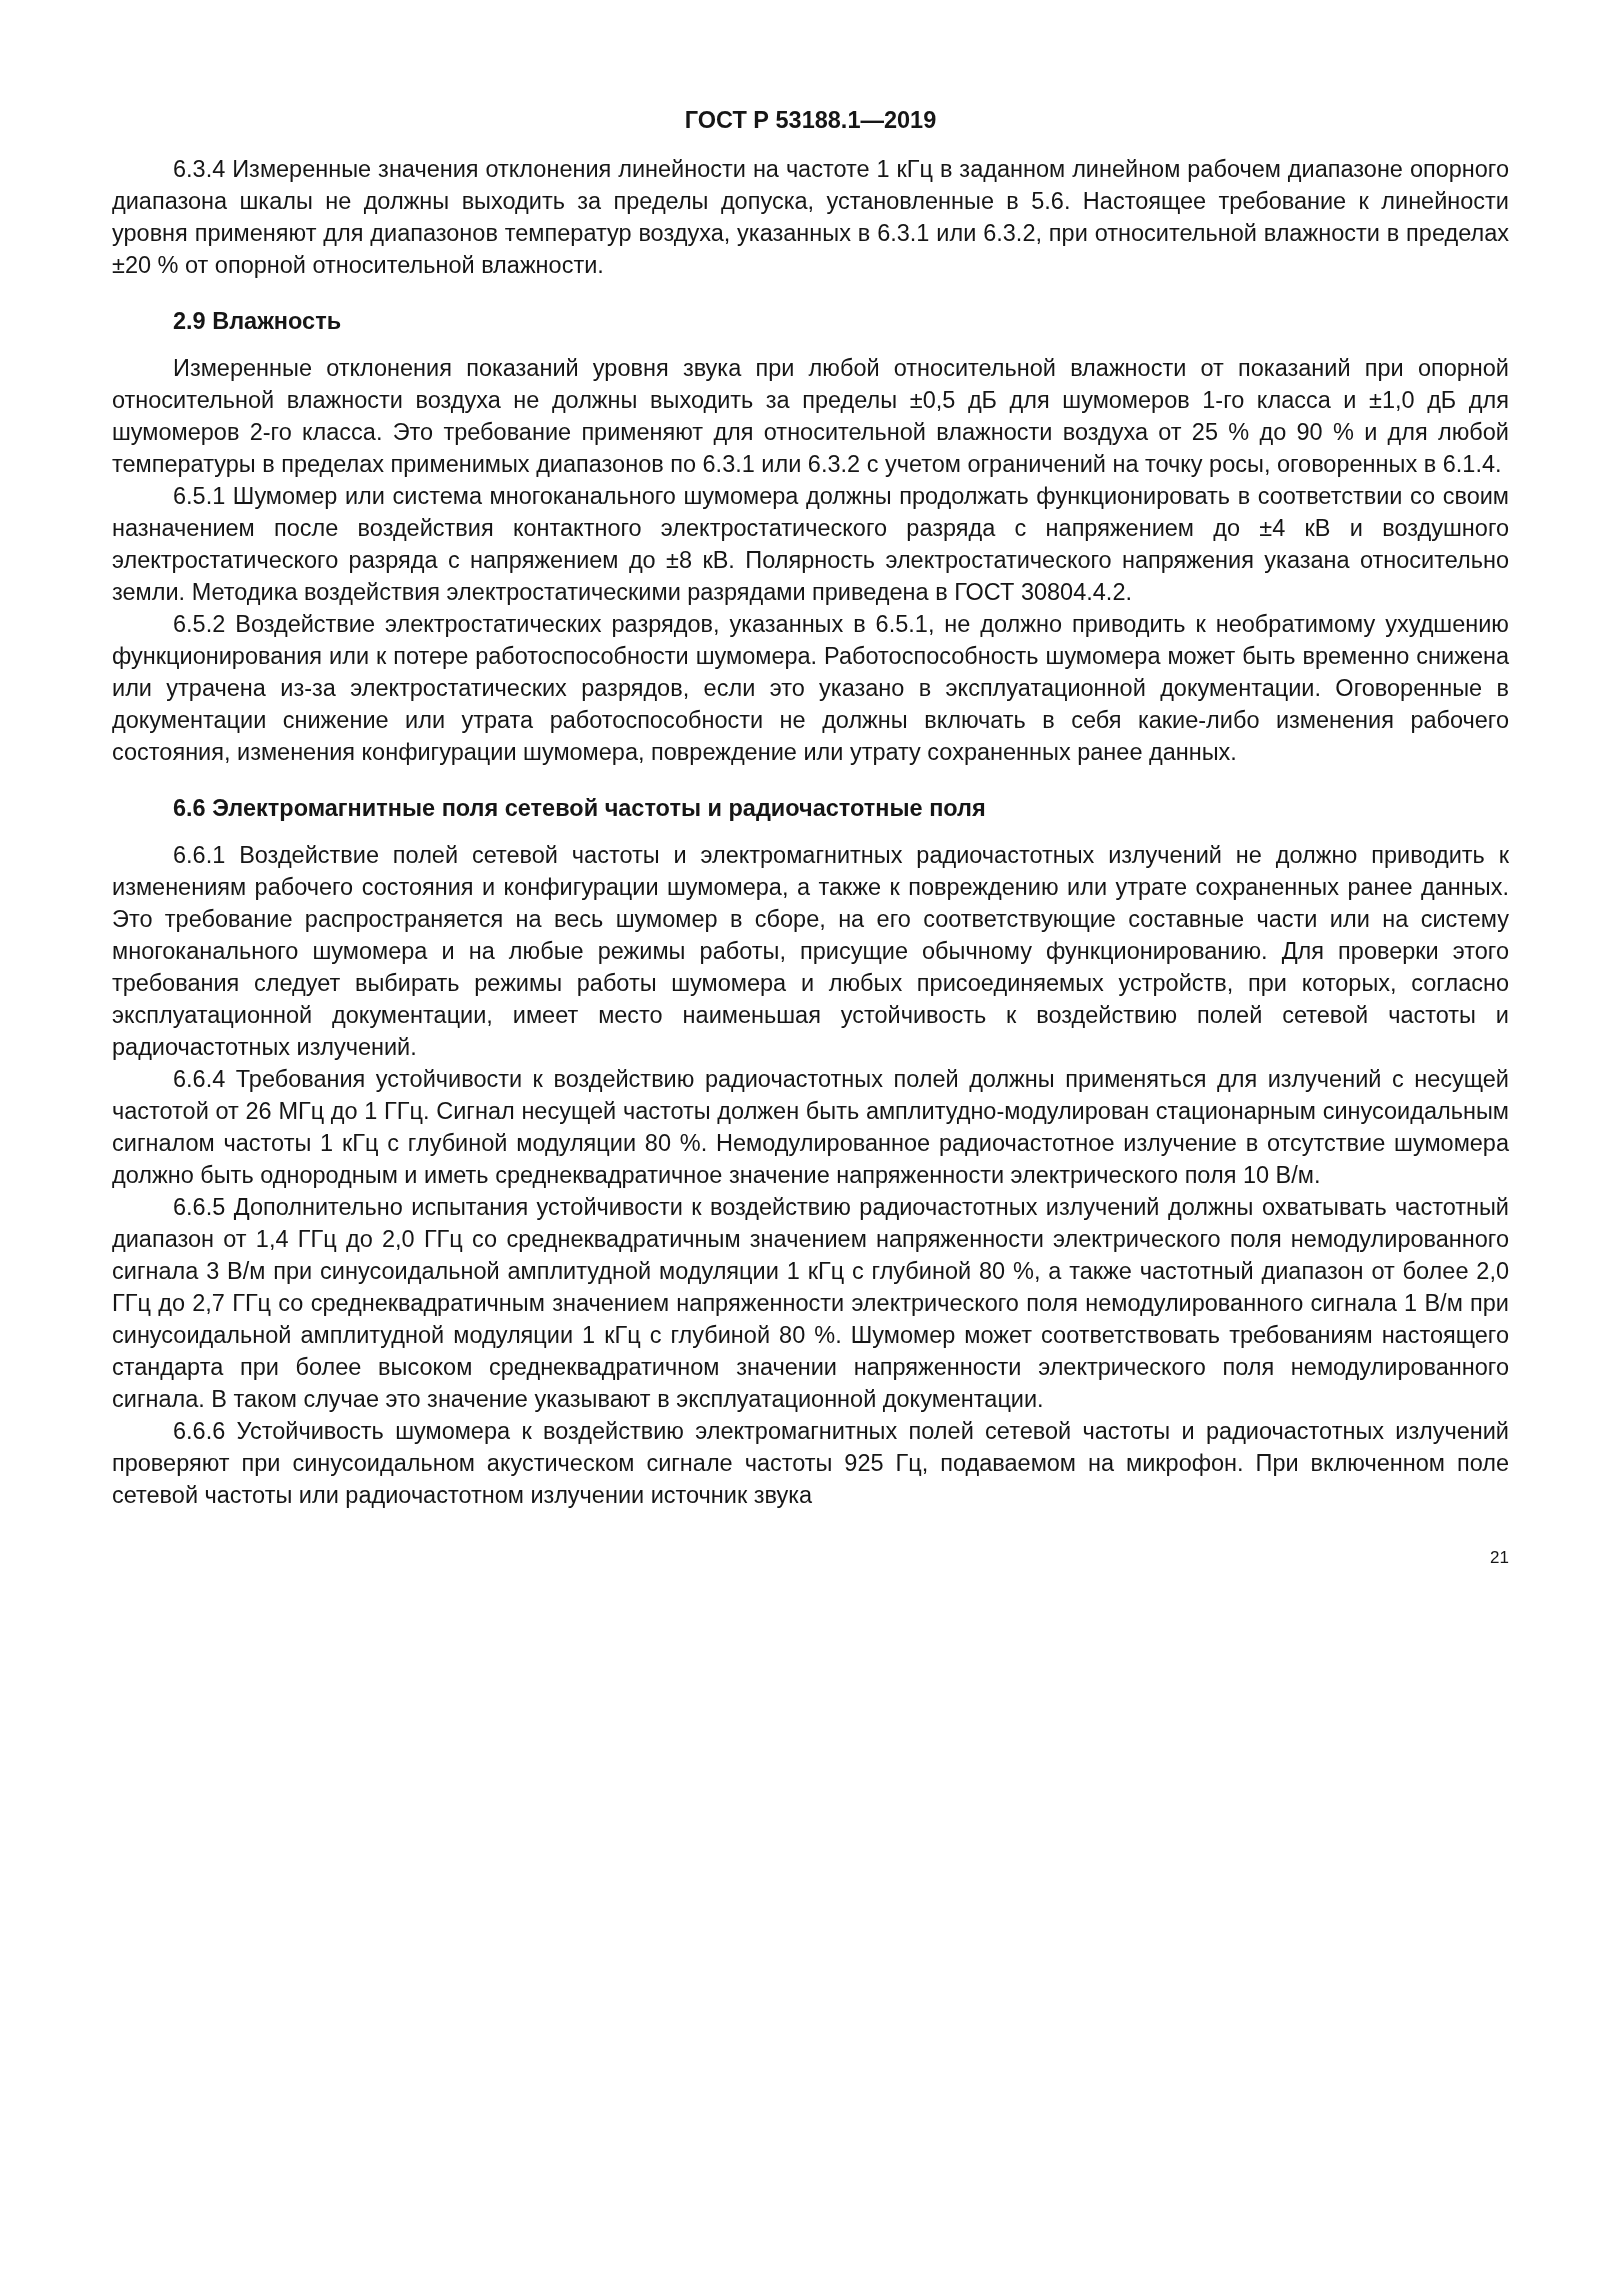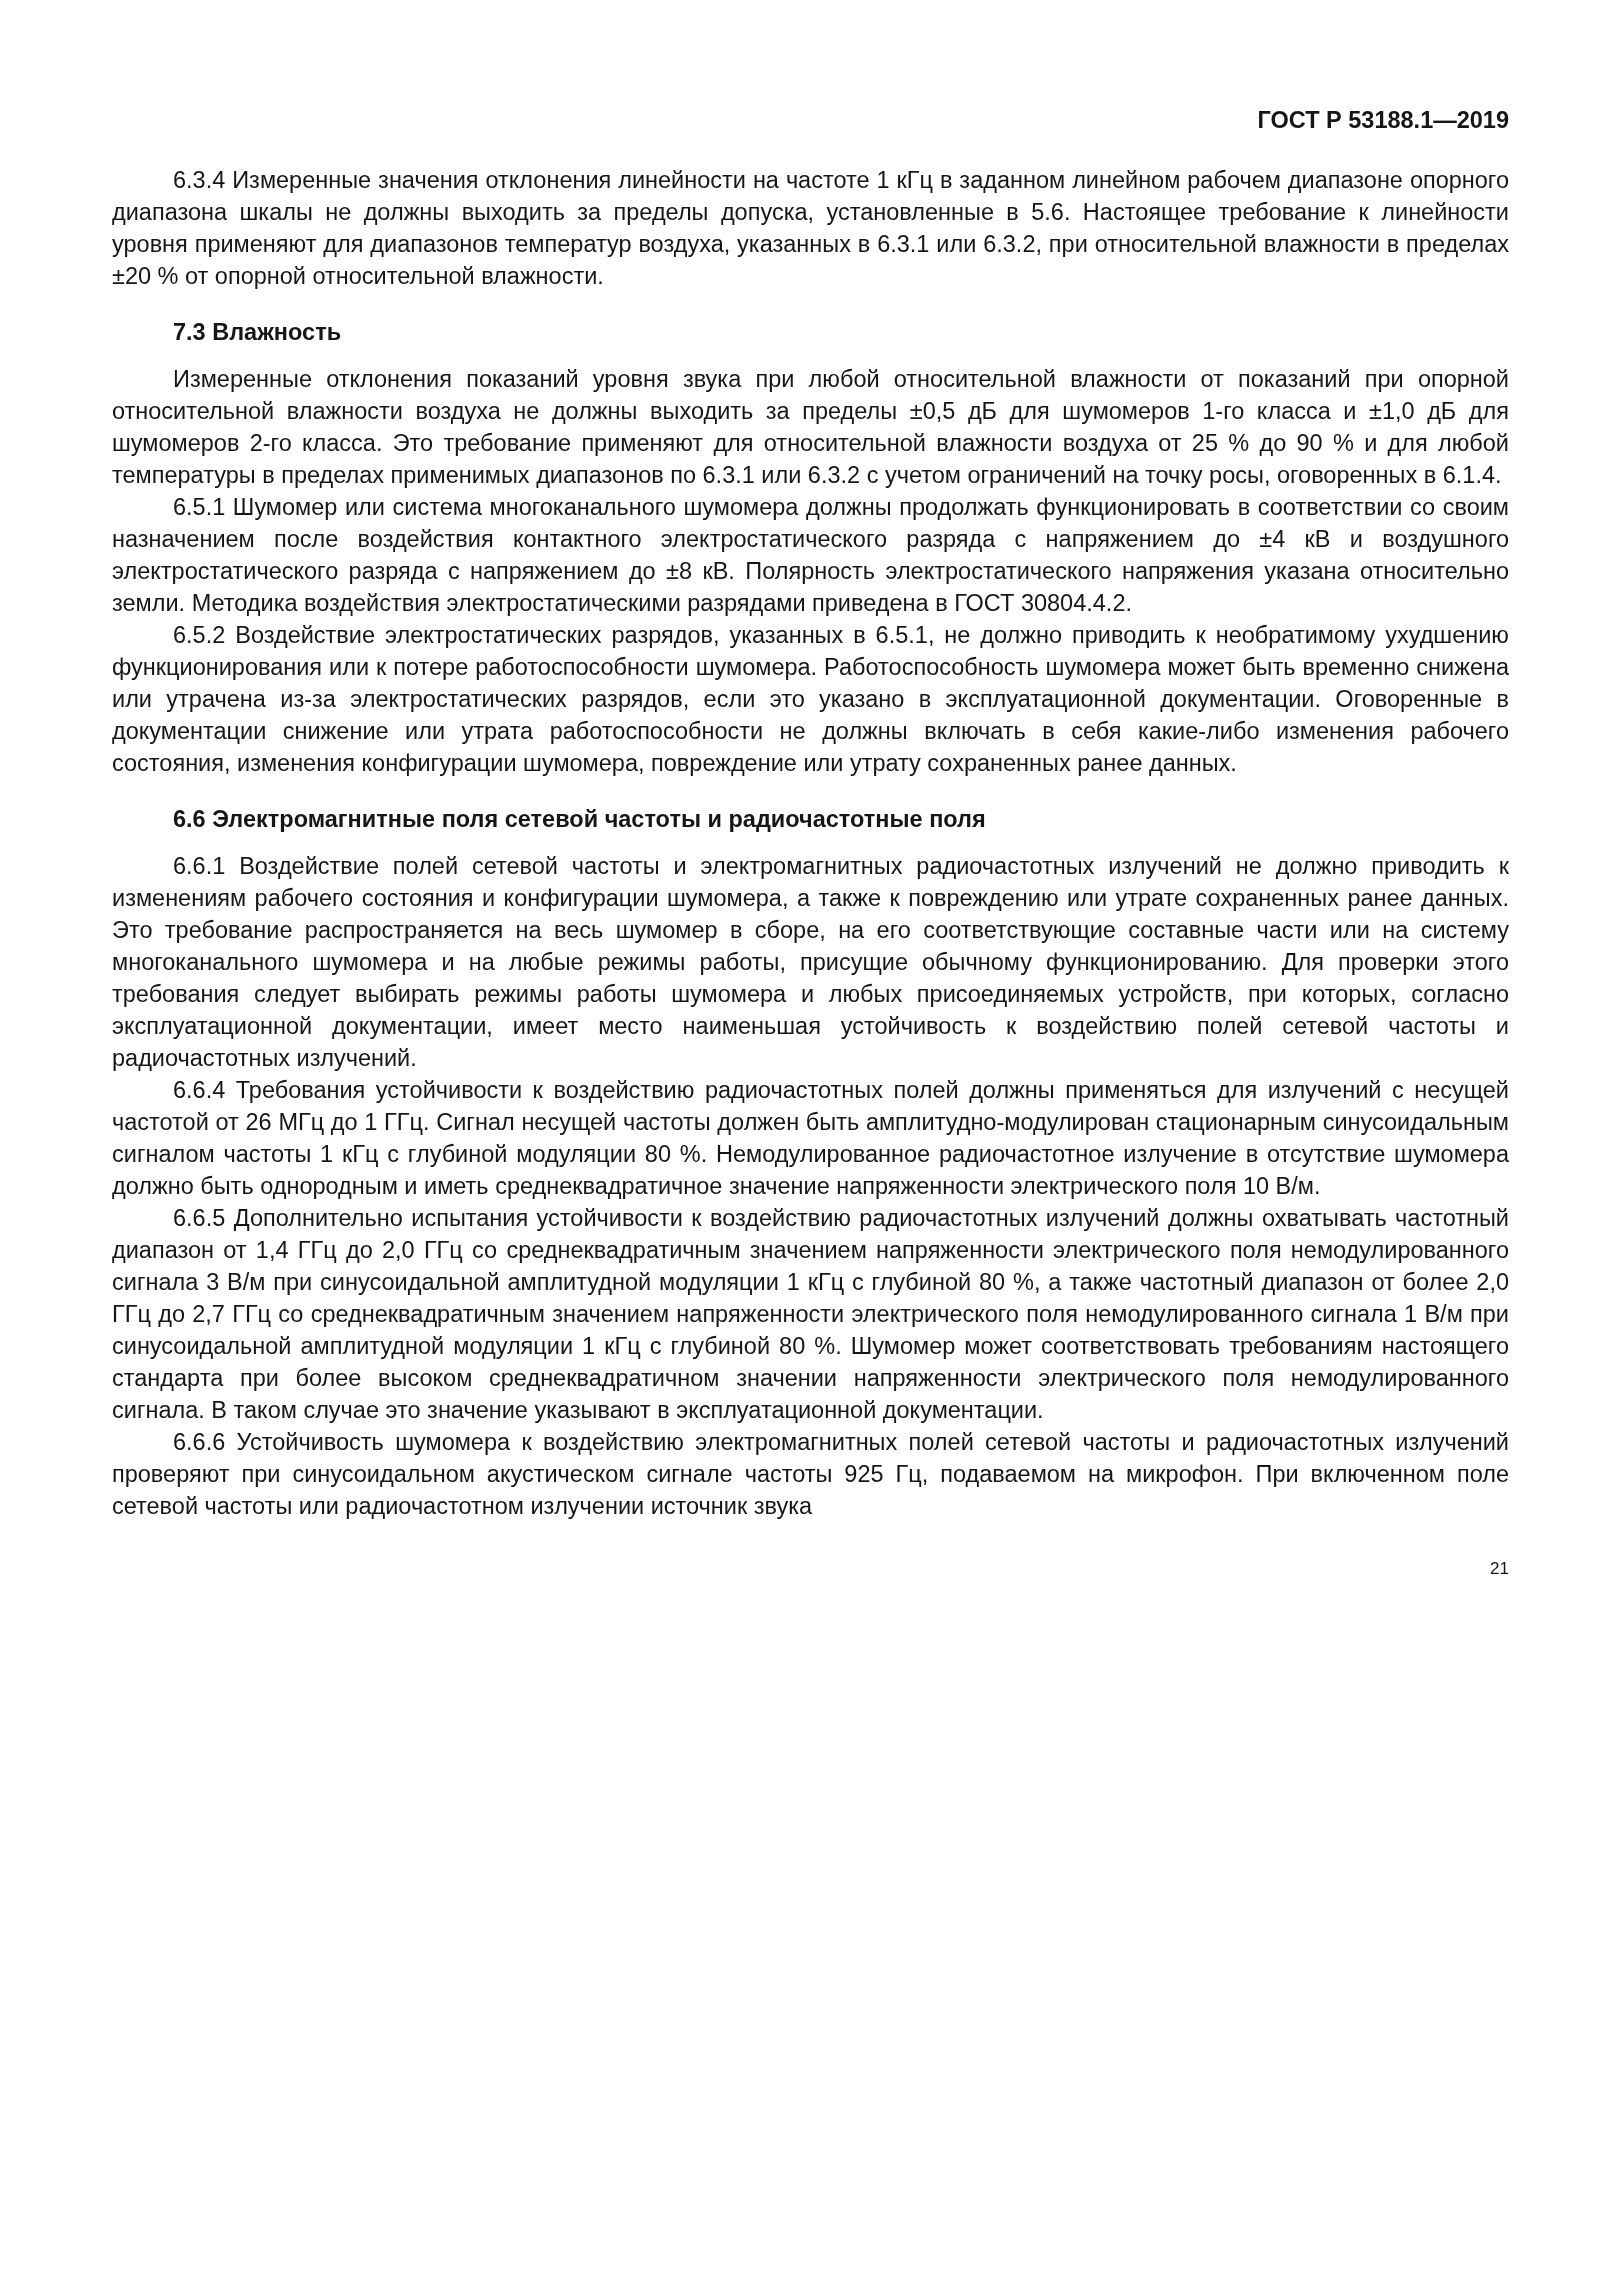--- a/index.html
+++ b/index.html
@@ -12,24 +12,24 @@
   .page {
     width: 1621px;
     min-height: 2293px;
     background: #ffffff;
     color: #161616;
     padding: 104px 112px 59px 112px;
     font-size: 23.5px;
     line-height: 32px;
   }
   .page-header {
-    text-align: right;
+    text-align: center;
     font-weight: bold;
     font-size: 23.5px;
-    margin-bottom: 28px;
+    margin-bottom: 17px;
   }
   .doc-body p.para {
     text-align: justify;
     text-indent: 61px;
     hyphens: auto;
     -webkit-hyphens: auto;
   }
   .doc-body h2.heading {
     font-size: 23.5px;
     line-height: 32px;
@@ -50,21 +50,21 @@
 
 <div class="page">
 
   <div class="page-header">
     <span class="doc-number">ГОСТ Р 53188.1—2019</span>
   </div>
 
   <div class="doc-body">
     <p class="para">6.3.4 Измеренные значения отклонения линейности на частоте 1 кГц в заданном линейном рабочем диапазоне опорного диапазона шкалы не должны выходить за пределы допуска, установленные в 5.6. Настоящее требование к линейности уровня применяют для диапазонов температур воздуха, указанных в 6.3.1 или 6.3.2, при относительной влажности в пределах ±20 % от опорной относительной влажности.</p>
 
-    <h2 class="heading">7.3 Влажность</h2>
+    <h2 class="heading">2.9 Влажность</h2>
     <p class="para">Измеренные отклонения показаний уровня звука при любой относительной влажности  от показаний при опорной относительной влажности воздуха не должны выходить за пределы ±0,5 дБ для шумомеров 1-го класса и ±1,0 дБ для шумомеров 2-го класса. Это требование применяют для относительной влажности воздуха от 25 % до 90 % и для любой температуры в пределах применимых диапазонов по 6.3.1 или 6.3.2 с учетом ограничений на точку росы, оговоренных в 6.1.4.</p>
 
     <p class="para">6.5.1 Шумомер или система многоканального шумомера должны продолжать функционировать в соответствии со своим назначением после воздействия контактного электростатического разряда с напряжением до ±4 кВ и воздушного электростатического разряда с напряжением до ±8 кВ. Полярность электростатического напряжения указана относительно земли. Методика воздействия электростатическими разрядами приведена в ГОСТ 30804.4.2.</p>
     <p class="para">6.5.2 Воздействие электростатических разрядов, указанных в 6.5.1, не должно приводить к необратимому ухудшению функционирования или к потере работоспособности шумомера. Работоспособность шумомера может быть временно снижена или утрачена из-за электростатических разрядов, если это указано в эксплуатационной документации. Оговоренные в документации снижение или утрата работоспособности не должны включать в себя какие-либо изменения рабочего состояния, изменения конфигурации шумомера, повреждение или утрату сохраненных ранее данных.</p>
 
     <h2 class="heading">6.6 Электромагнитные поля сетевой частоты и радиочастотные поля</h2>
     <p class="para">6.6.1 Воздействие полей сетевой частоты и электромагнитных радиочастотных излучений не должно приводить к изменениям рабочего состояния и конфигурации шумомера, а также к повреждению или утрате сохраненных ранее данных. Это требование распространяется на весь шумомер в сборе, на его соответствующие составные части или на систему многоканального шумомера и на любые режимы работы, присущие обычному функционированию. Для проверки этого требования следует выбирать режимы работы шумомера и любых присоединяемых устройств, при которых, согласно эксплуатационной документации, имеет место наименьшая устойчивость к воздействию полей сетевой частоты и радиочастотных излучений.</p>
     <p class="para">6.6.4 Требования устойчивости к воздействию радиочастотных полей должны применяться для излучений с несущей частотой от 26 МГц до 1 ГГц. Сигнал несущей частоты должен быть амплитудно-модулирован стационарным синусоидальным сигналом частоты 1 кГц с глубиной модуляции 80 %.  Немодулированное радиочастотное излучение в отсутствие шумомера должно быть однородным и иметь среднеквадратичное значение напряженности электрического поля 10 В/м.</p>
     <p class="para">6.6.5 Дополнительно испытания устойчивости к воздействию радиочастотных излучений должны охватывать частотный диапазон от 1,4 ГГц до 2,0 ГГц со среднеквадратичным значением напряженности электрического поля немодулированного сигнала 3 В/м при синусоидальной амплитудной модуляции 1 кГц с глубиной 80 %, а также частотный диапазон от более 2,0 ГГц до 2,7 ГГц со среднеквадратичным значением напряженности электрического поля немодулированного сигнала 1 В/м при синусоидальной амплитудной модуляции 1 кГц с глубиной 80 %. Шумомер может соответствовать требованиям настоящего стандарта при более высоком среднеквадратичном значении напряженности электрического поля немодулированного сигнала. В таком случае это значение указывают в эксплуатационной документации.</p>
     <p class="para">6.6.6 Устойчивость шумомера к воздействию электромагнитных полей сетевой частоты и радиочастотных излучений проверяют при синусоидальном акустическом сигнале частоты 925 Гц, подаваемом на микрофон. При включенном поле сетевой  частоты или радиочастотном излучении источник звука</p>

